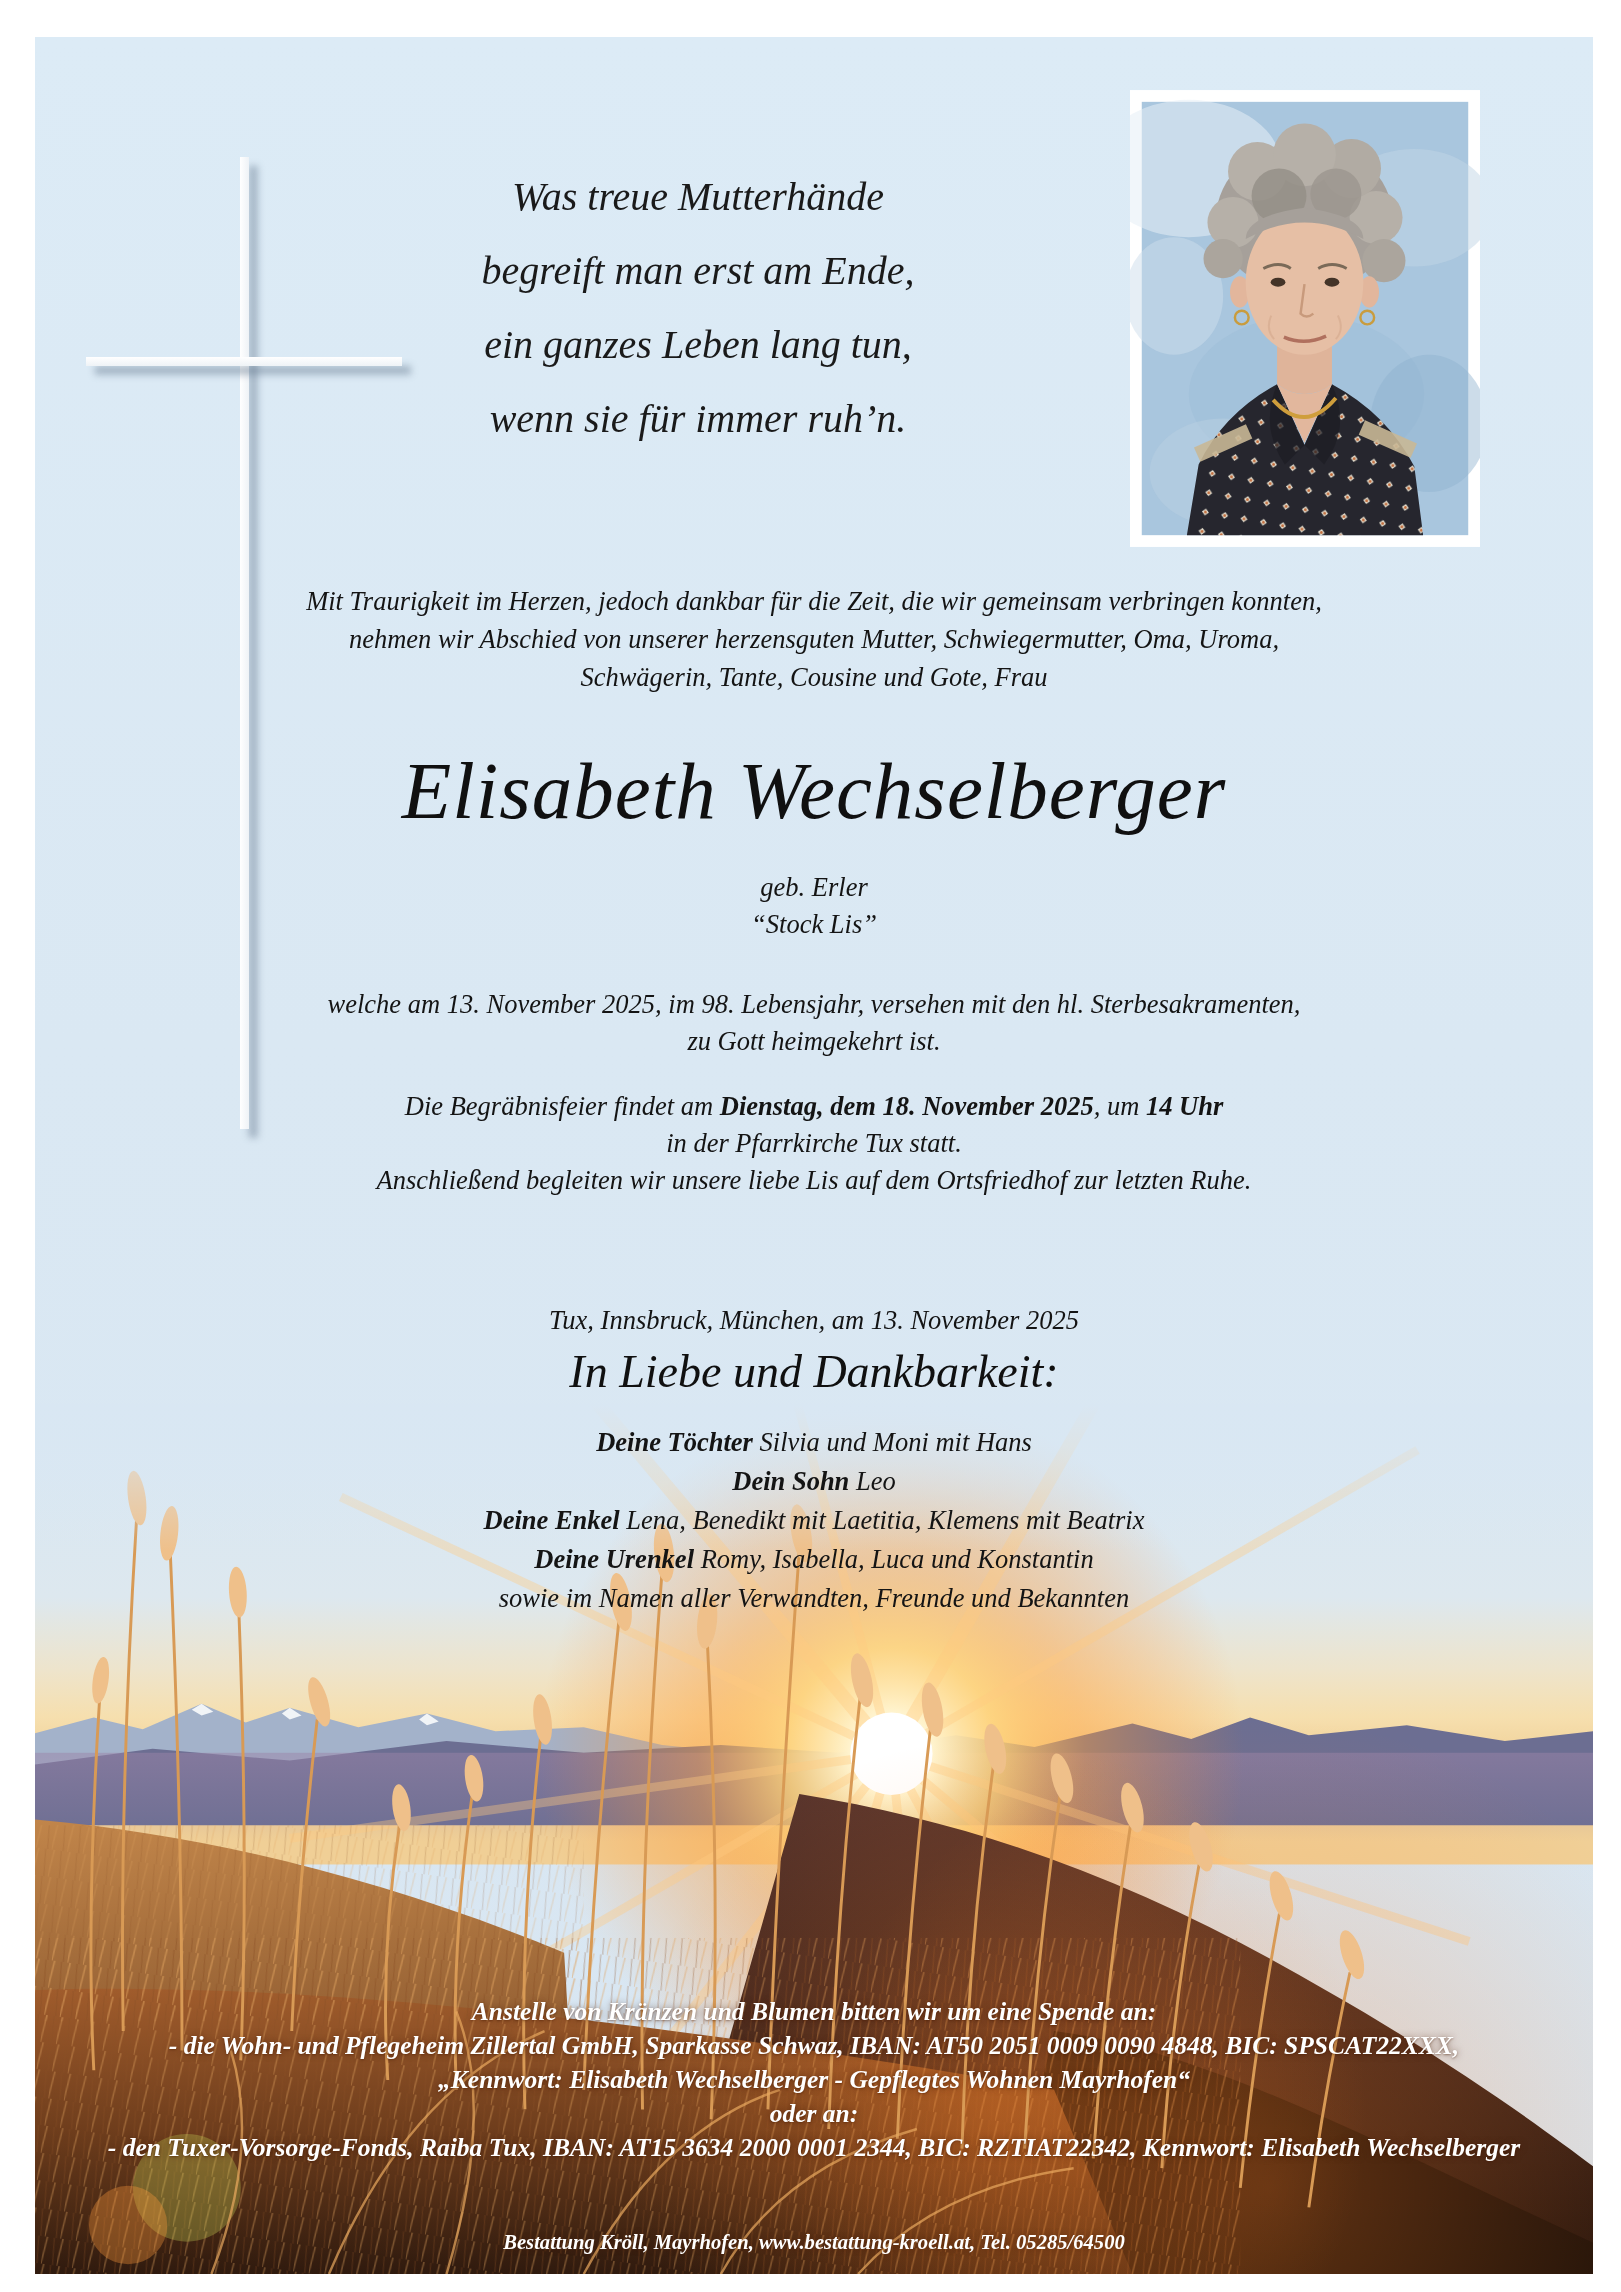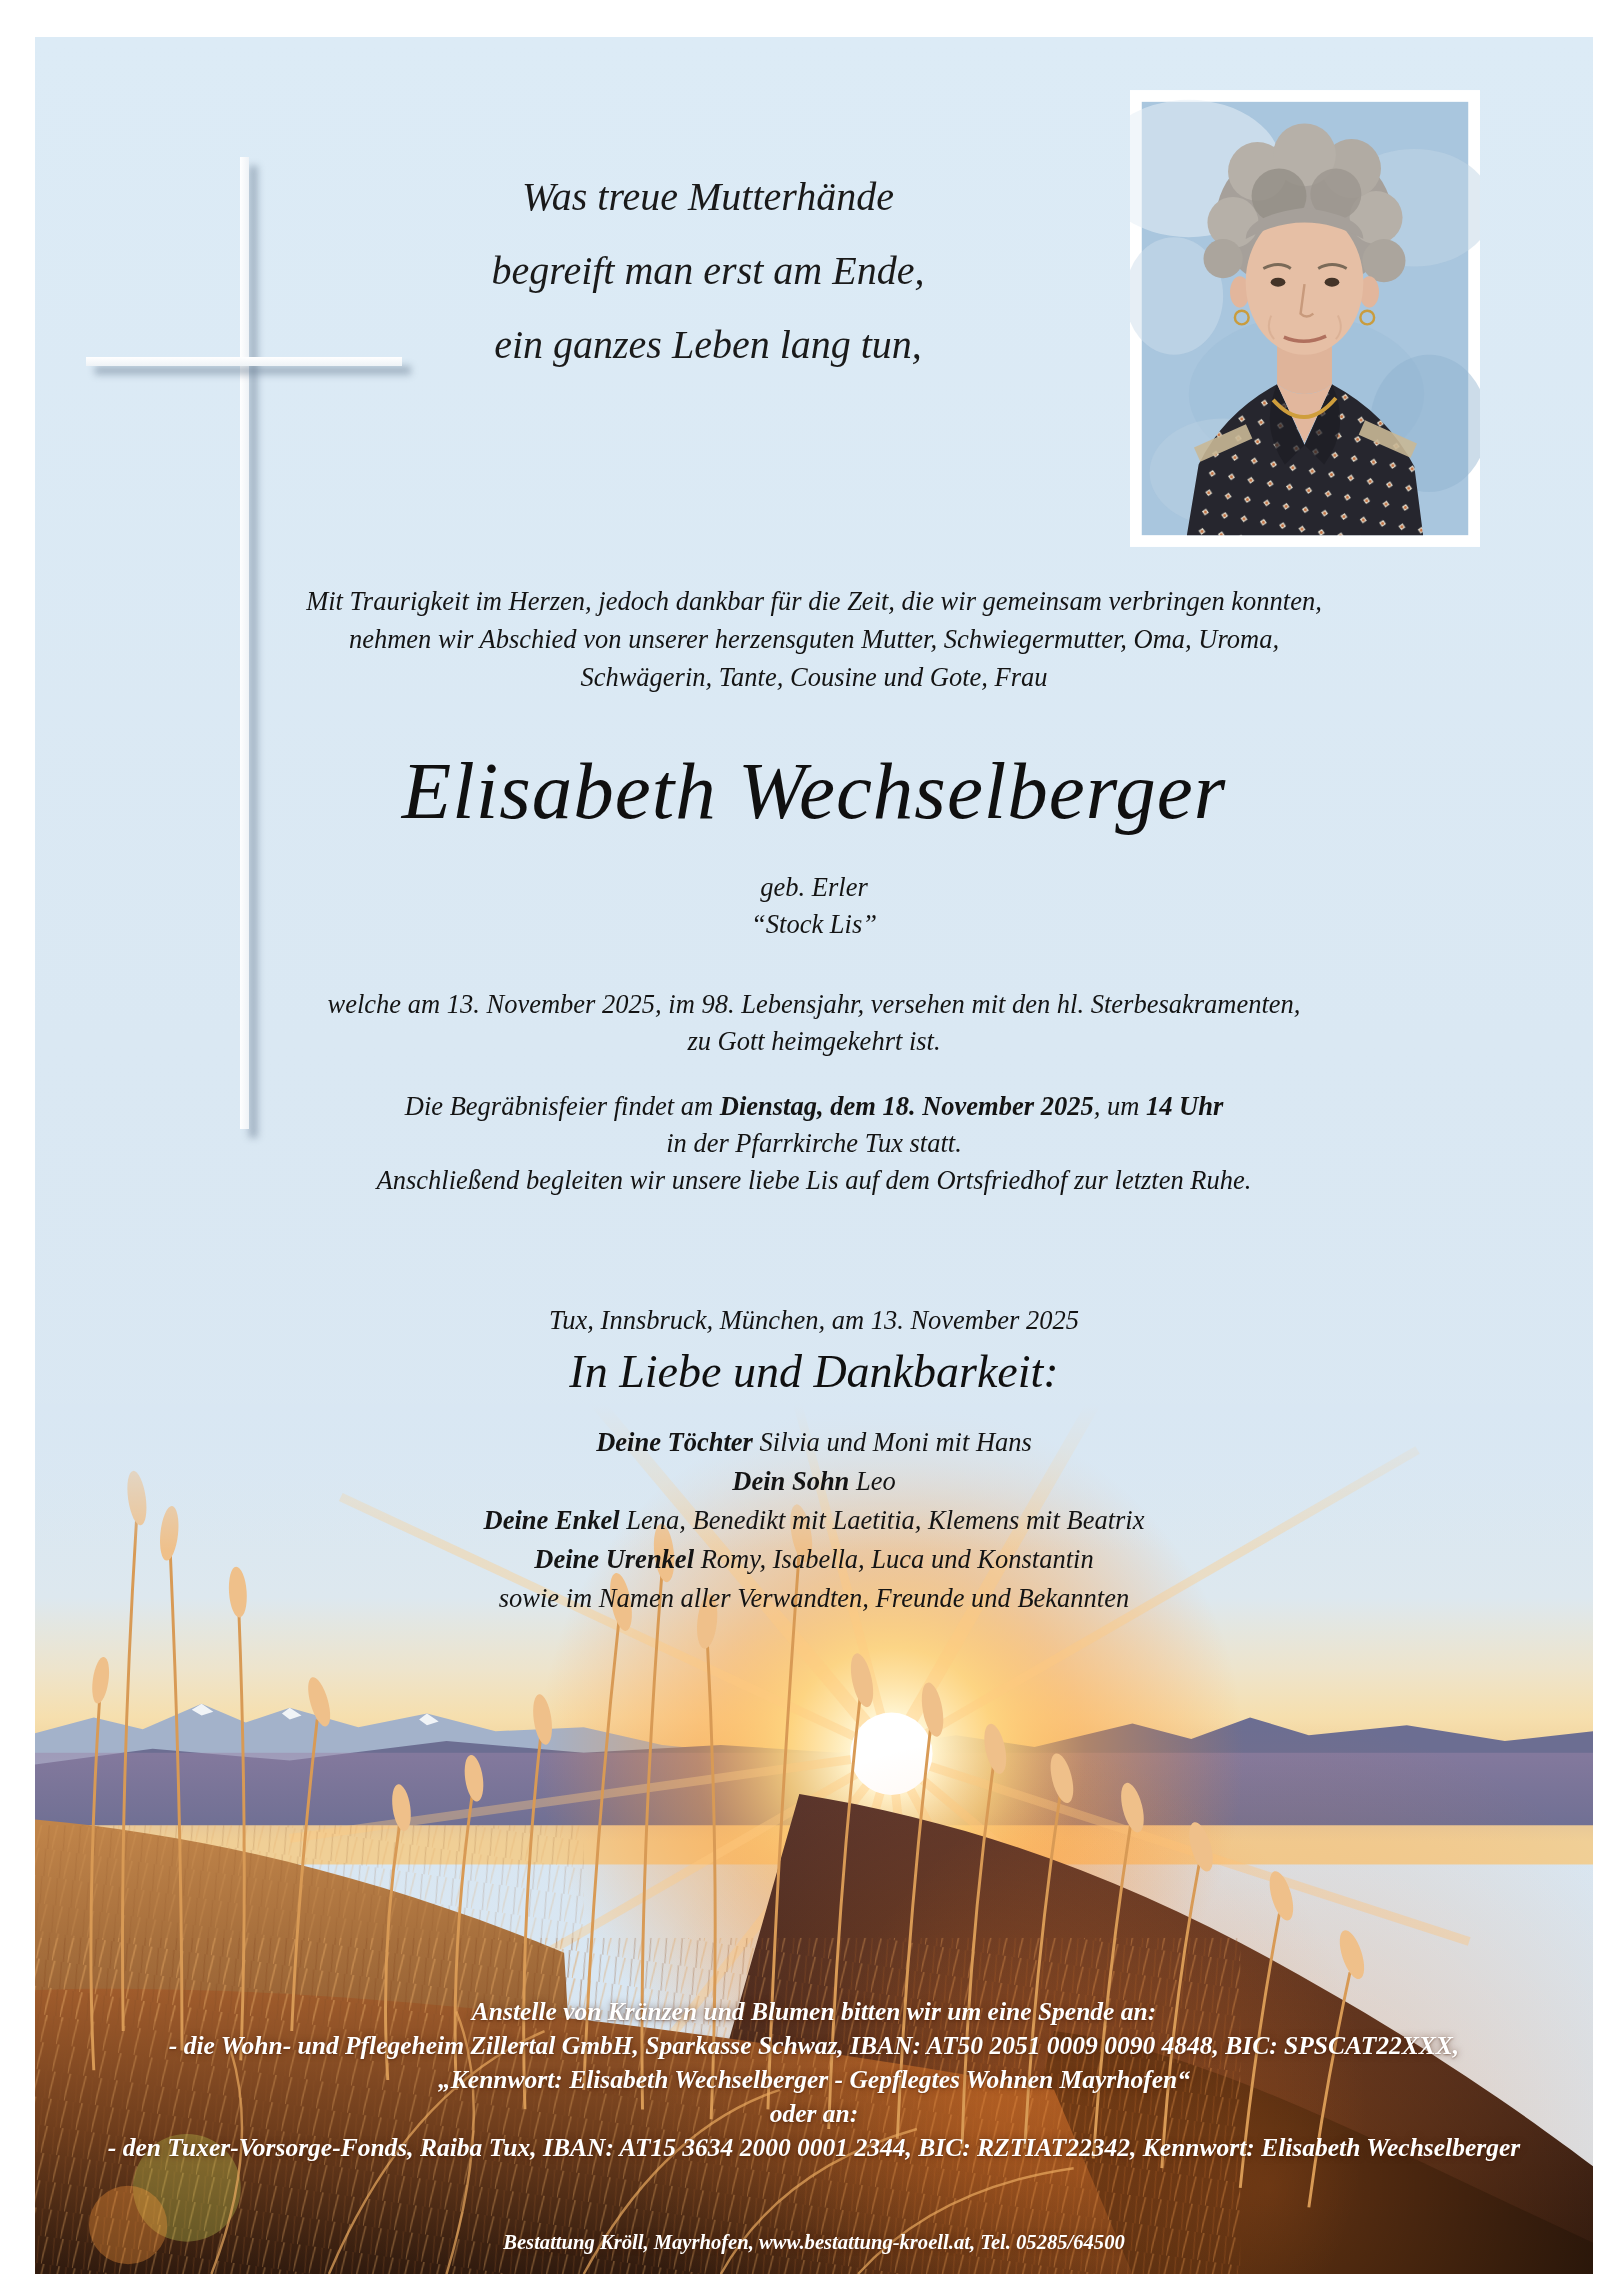--- a/index.html
+++ b/index.html
@@ -9,21 +9,21 @@
   }
   .card{
     position:absolute;left:35px;top:37px;width:1558px;height:2237px;
     background:linear-gradient(180deg,#dcebf6 0%,#dae8f3 45%,#d8e6f2 100%);
     overflow:hidden;
   }
   .txt{
     position:absolute;left:0;width:100%;text-align:center;
     font-style:italic;color:#141414;z-index:5;
   }
-  .poem{top:123px;left:14px;width:1318px;font-size:40px;line-height:74px;color:#1a1a1a;}
+  .poem{top:123px;left:4px;width:1318px;font-size:40px;line-height:74px;color:#1a1a1a;}
   .intro{top:545px;font-size:26.5px;line-height:38px;}
   .name{top:708px;font-size:81px;letter-spacing:1px;color:#101010;}
   .birth{top:835px;font-size:26.5px;}
   .nick{top:872px;font-size:26.5px;}
   .death{top:949px;font-size:26.5px;line-height:37px;}
   .funeral{top:1051px;font-size:26.5px;line-height:37px;}
   .rosary{top:1206px;font-size:26.5px;}
   .dateline{top:1268px;font-size:26.5px;}
   .closing{top:1308px;font-size:46px;color:#101010;}
   .family{top:1386px;font-size:26.5px;line-height:39px;}
@@ -248,20 +248,21 @@
         <circle cx="114" cy="232" r="7" stroke="#c99c3e" stroke-width="2.5" fill="none"></circle>
         <circle cx="242" cy="232" r="7" stroke="#c99c3e" stroke-width="2.5" fill="none"></circle>
       </g>
     </svg>
   </div>
 
   <div class="txt poem">
     <div>Was treue Mutterhände</div>
     <div>begreift man erst am Ende,</div>
     <div>ein ganzes Leben lang tun,</div>
+    <div>wenn sie für immer ruh’n.</div>
   </div>
 
   <div class="txt intro">
     <div>Mit Traurigkeit im Herzen, jedoch dankbar für die Zeit, die wir gemeinsam verbringen konnten,</div>
     <div>nehmen wir Abschied von unserer herzensguten Mutter, Schwiegermutter, Oma, Uroma,</div>
     <div>Schwägerin, Tante, Cousine und Gote, Frau</div>
   </div>
 
   <div class="txt name">Elisabeth Wechselberger</div>
   <div class="txt birth">geb. Erler</div>

